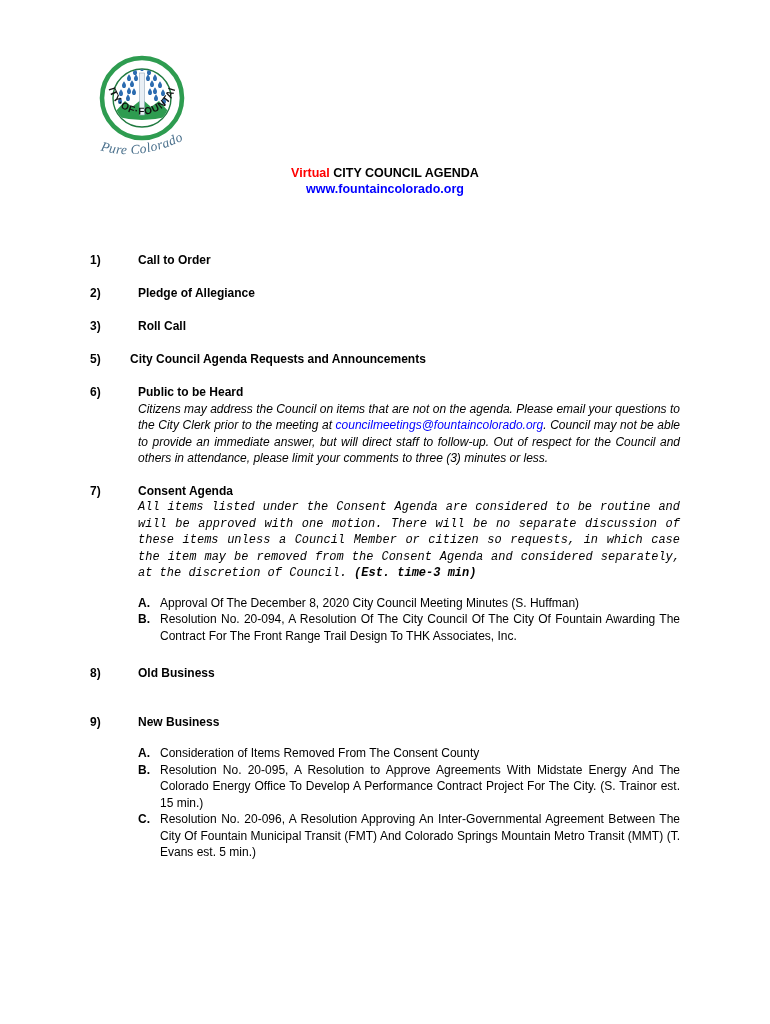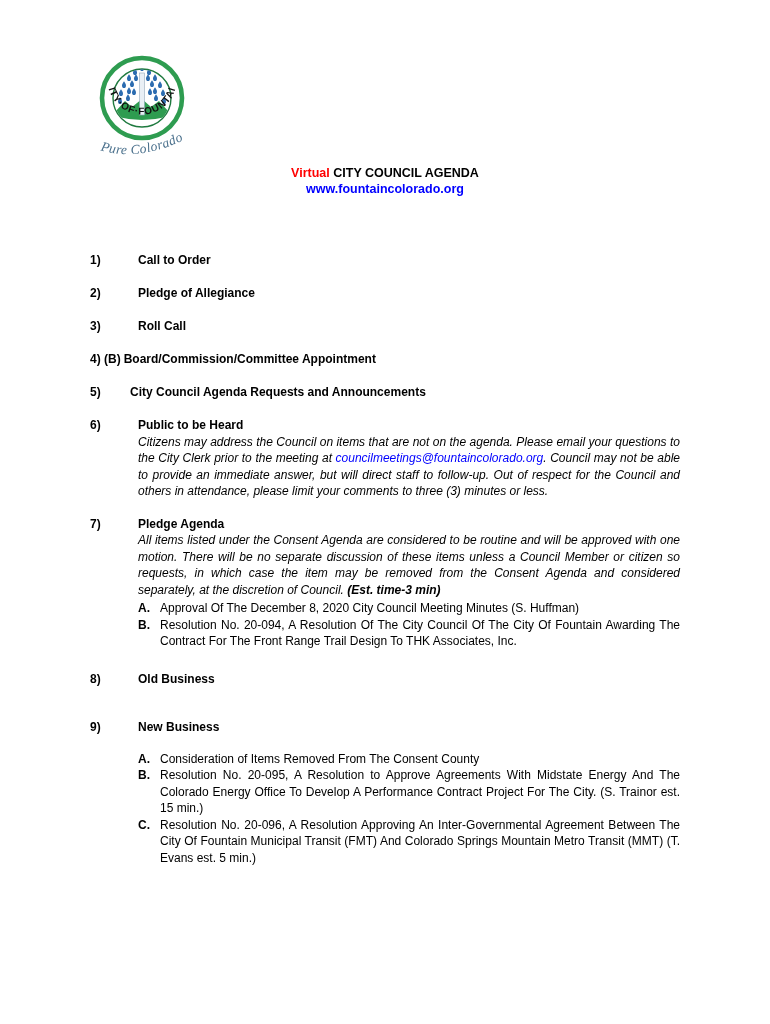--- a/index.html
+++ b/index.html
@@ -41,21 +41,21 @@
   .bullet-glyph { flex:0 0 20px; }
   .bullet-text { flex:1; }
 
   .para {
     margin-left:48px;
     font-style:italic;
     text-align:justify;
   }
   .para .bold { font-weight:bold; }
   .para.mb-p6 { margin-bottom:16px; }
-  .para.mb-p7 { margin-bottom:2px; }
+  .para.mb-p7 { margin-bottom:13px;font-family:Liberation Mono, monospace; }
 
   .subitems { margin-left:48px; }
   .subitems.mb-s7 { margin-bottom:21px; }
   .subitem { display:flex; }
   .letter { flex:0 0 22px; font-weight:bold; }
   .sub-text { flex:1; text-align:justify; }
 
   .mb-before9 { margin-bottom:32px; }
   .mb-after9 { margin-bottom:15px; }
 </style>
@@ -130,43 +130,40 @@
     <span class="num">2)</span>
     <span class="lbl">Pledge of Allegiance</span>
   </div>
 
   <div class="item mb">
     <span class="num">3)</span>
     <span class="lbl">Roll Call</span>
   </div>
 
 
-  <div class="inline-item mb">
-    <span>4) (B)</span><span class="sep"></span><span>Board/Commission/Committee Appointment</span>
-  </div>
 
   <div class="item mb">
     <span class="num narrow">5)</span>
     <span class="lbl">City Council Agenda Requests and Announcements</span>
   </div>
 
   <div>
     <div class="item">
       <span class="num">6)</span>
       <span class="lbl">Public to be Heard</span>
     </div>
     <div class="para mb-p6">
       <span>Citizens may address the Council on items that are not on the agenda.  Please email your questions to the City Clerk prior to the meeting at </span><span class="link">councilmeetings@fountaincolorado.org</span><span>. Council may not be able to provide an immediate answer, but will direct staff to follow-up.  Out of respect for the Council and others in attendance, please limit your comments to three (3) minutes or less.</span>
     </div>
   </div>
 
   <div>
     <div class="item">
       <span class="num">7)</span>
-      <span class="lbl">Pledge Agenda</span>
+      <span class="lbl">Consent Agenda</span>
     </div>
     <div class="para mb-p7">
       <span>All items listed under the Consent Agenda are considered to be routine and will be approved with one motion.  There will be no separate discussion of these items unless a Council Member or citizen so requests, in which case the item may be removed from the Consent Agenda and considered separately, at the discretion of Council. </span><span class="bold">(Est. time-3 min)</span>
     </div>
     <div class="subitems mb-s7">
       <div class="subitem">
         <span class="letter">A.</span>
         <span class="sub-text">Approval Of The December 8, 2020 City Council Meeting Minutes  (S. Huffman)</span>
       </div>
       <div class="subitem">

